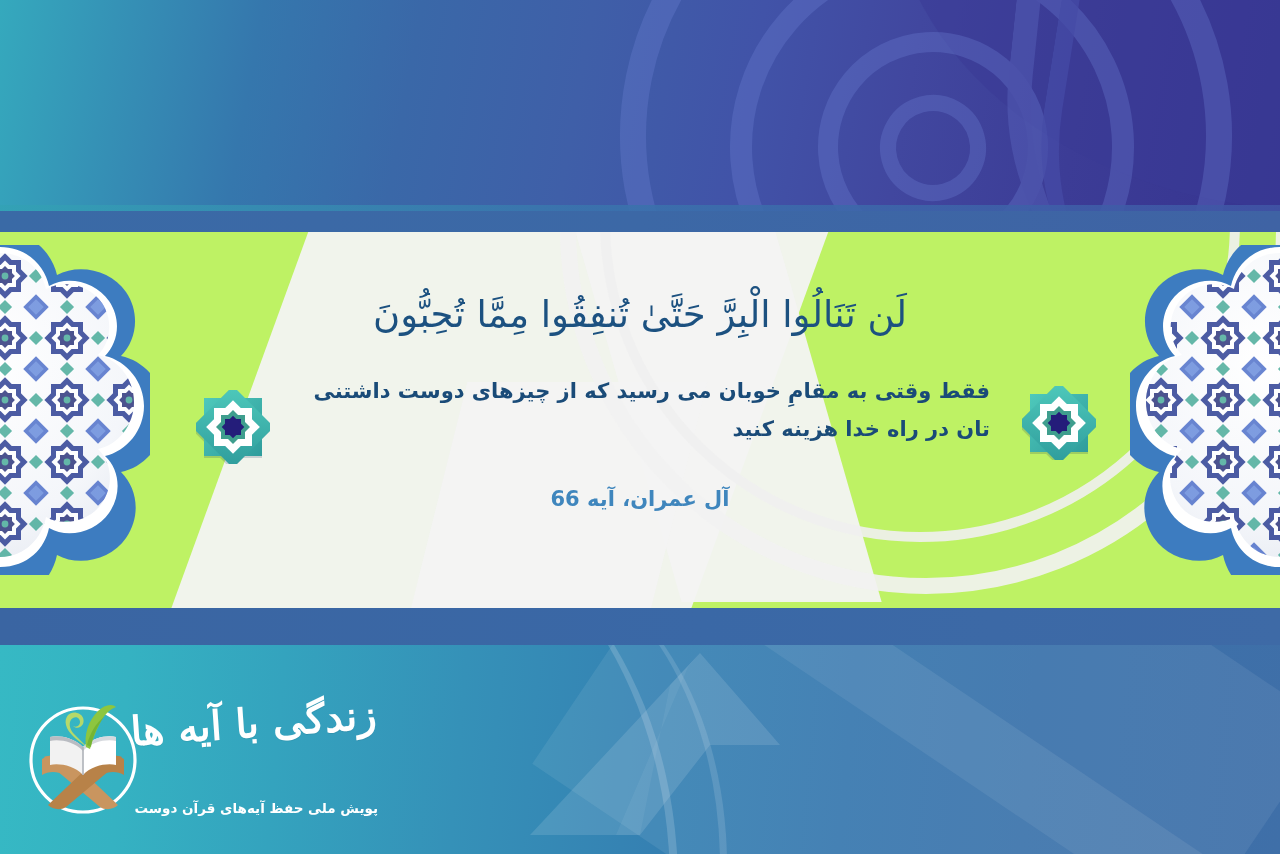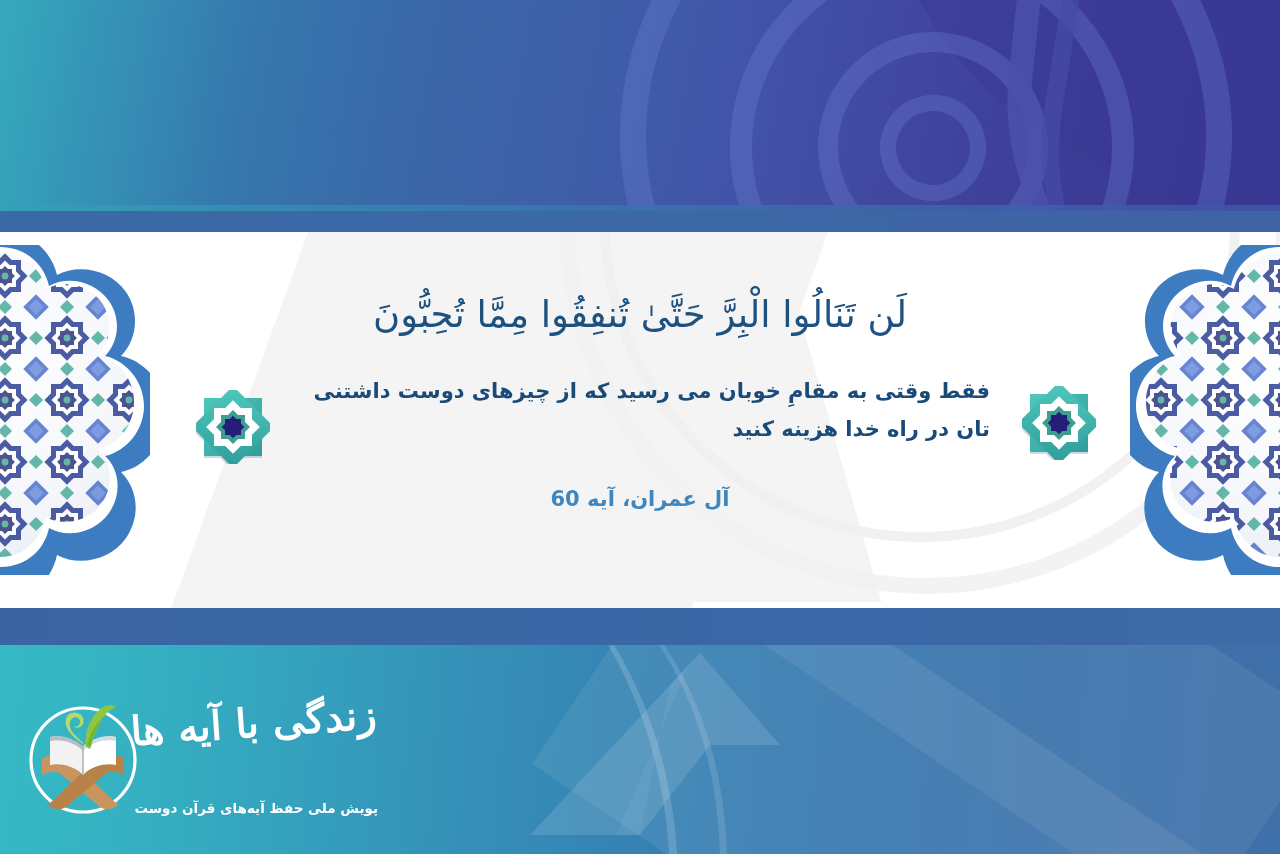--- a/index.html
+++ b/index.html
@@ -64,21 +64,21 @@
     opacity:.9;
   }
   .band-divider{
     position:absolute;left:0;top:211px;width:1280px;height:22px;
     background:linear-gradient(90deg,#3a6aa6 0%,#3c68a6 50%,#3f63a4 100%);
   }
 
   
   .panel{
     position:absolute;left:0;top:232px;width:1280px;height:412px;
-    background:#ffffff;overflow:hidden;
+    background:#bef264;overflow:hidden;
   }
   .panel .wm{position:absolute;background:#f3f3f3;opacity:.95;}
   .wm-a{left:250px;top:-120px;width:520px;height:560px;transform:skewX(-20deg);background:#efefef;}
   .wm-b{left:620px;top:-60px;width:200px;height:430px;transform:skewX(16deg);background:#f4f4f4;}
   .wm-c{left:430px;top:150px;width:240px;height:300px;transform:skewX(-14deg);background:#ededed;}
   .wm-ring{
     position:absolute;left:560px;top:-370px;width:700px;height:700px;
     border:16px solid #f2f2f2;border-radius:50%;opacity:.9;
   }
   .wm-ring2{
@@ -206,21 +206,21 @@
   <div class="panel">
     <div class="wm wm-a"></div>
     <div class="wm wm-b"></div>
     <div class="wm wm-c"></div>
     <div class="wm-ring"></div>
     <div class="wm-ring2"></div>
 
     <div class="verse-block">
       <div class="ayah">لَن تَنَالُوا الْبِرَّ حَتَّىٰ تُنفِقُوا مِمَّا تُحِبُّونَ</div>
       <div class="translation">فقط وقتی به مقامِ خوبان می رسید که از چیزهای دوست داشتنی تان در راه خدا هزینه کنید</div>
-      <div class="citation">آل عمران، آیه 60</div>
+      <div class="citation">آل عمران، آیه 66</div>
     </div>
   </div>
 
   <div class="medallion med-left">
     <svg viewBox="0 0 300 330" width="300" height="330">
       <defs>
         <clipPath id="clipL">
           <path d="M150,8
                    C176,8 192,26 196,44
                    C214,34 240,40 252,58

